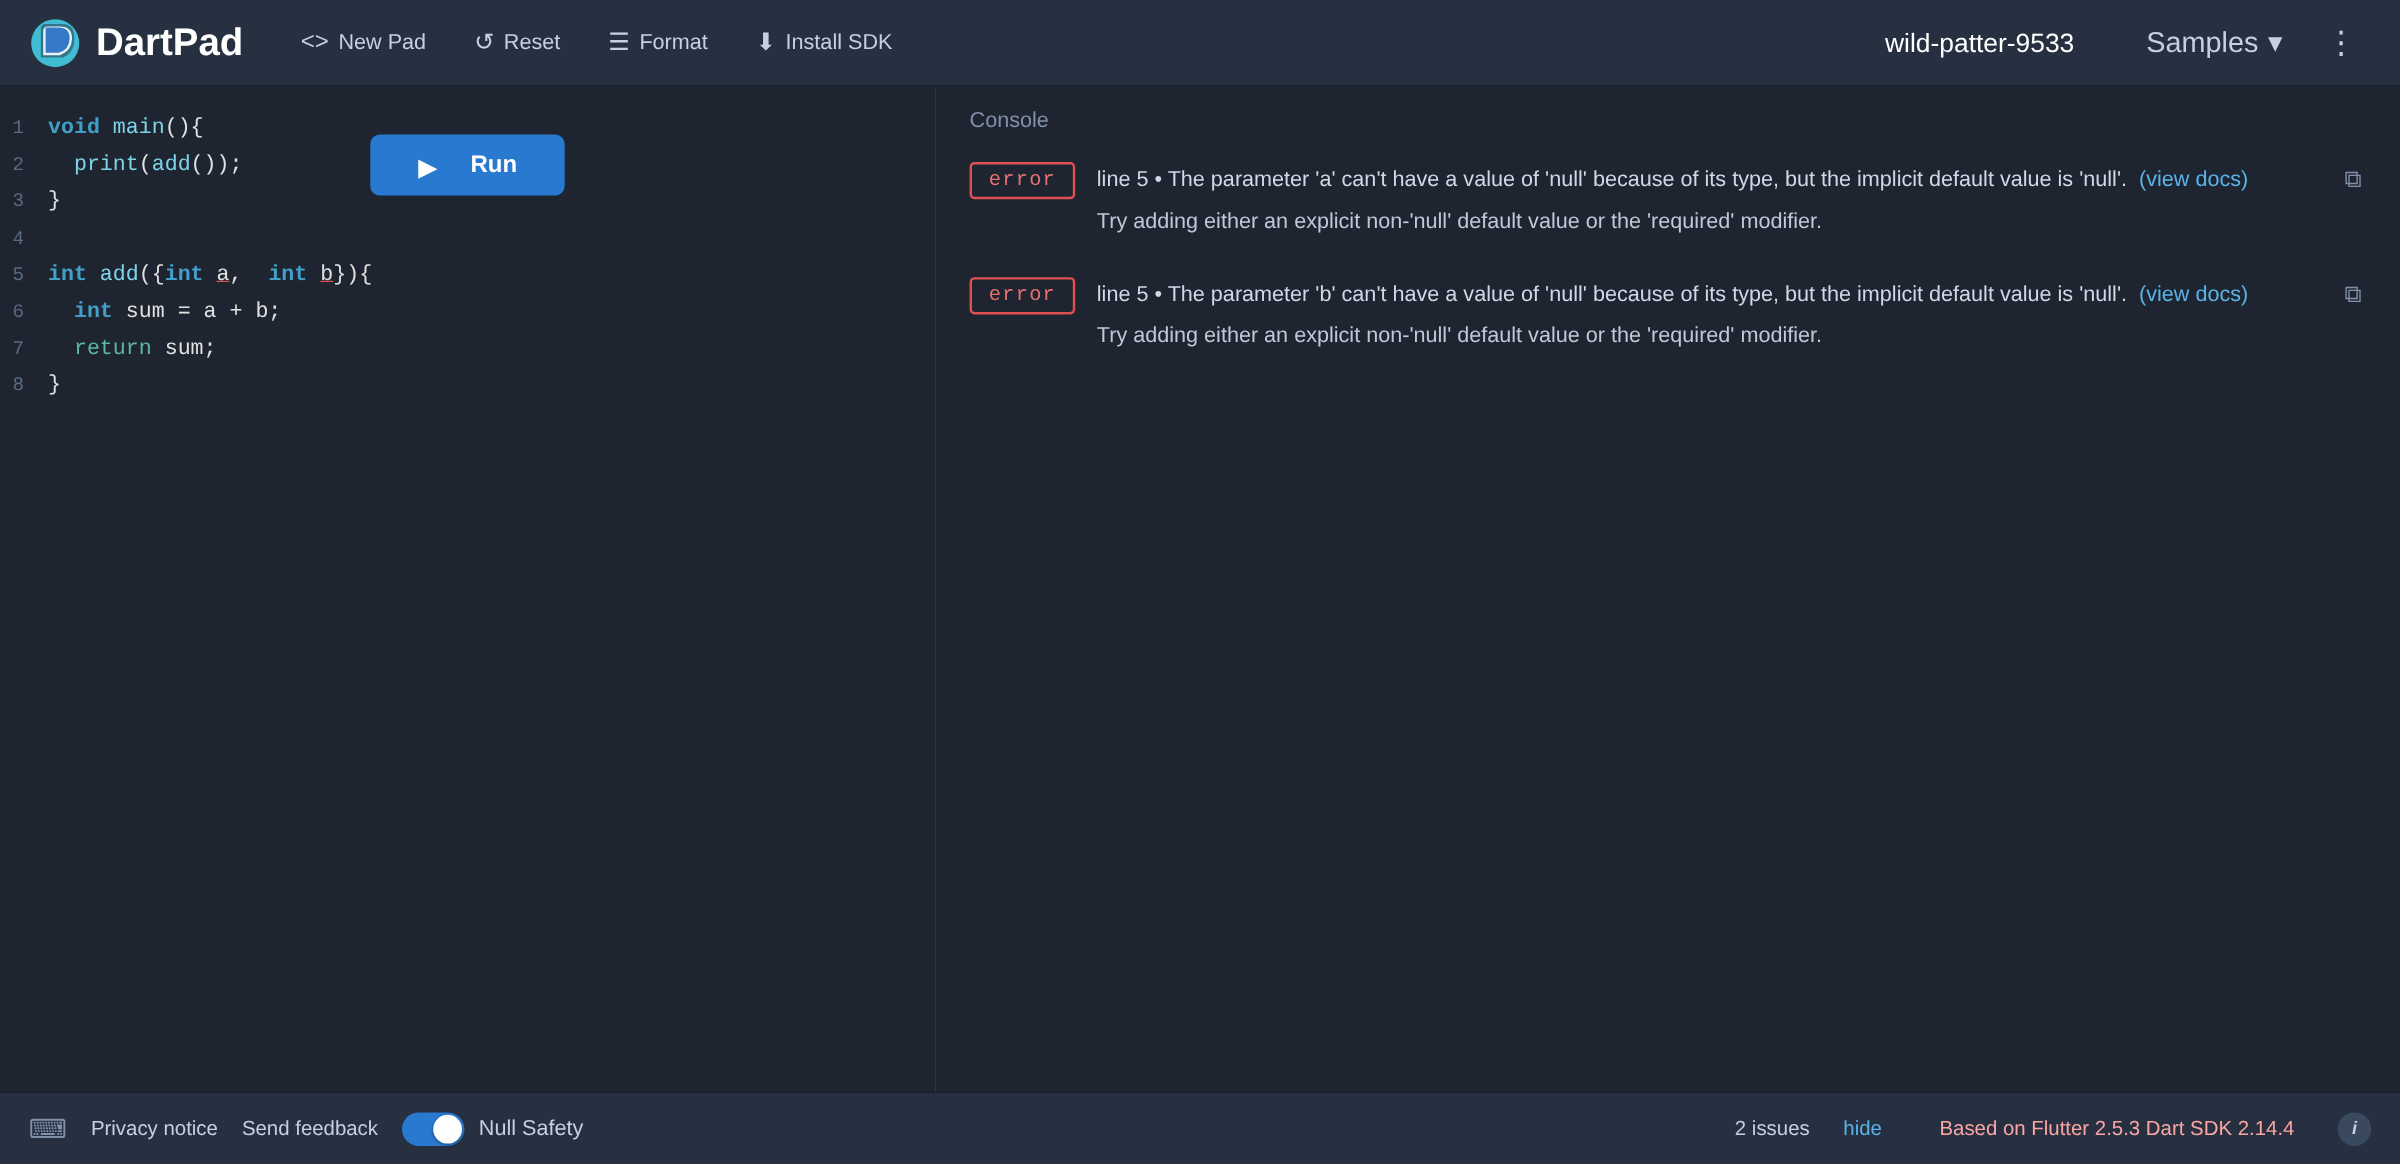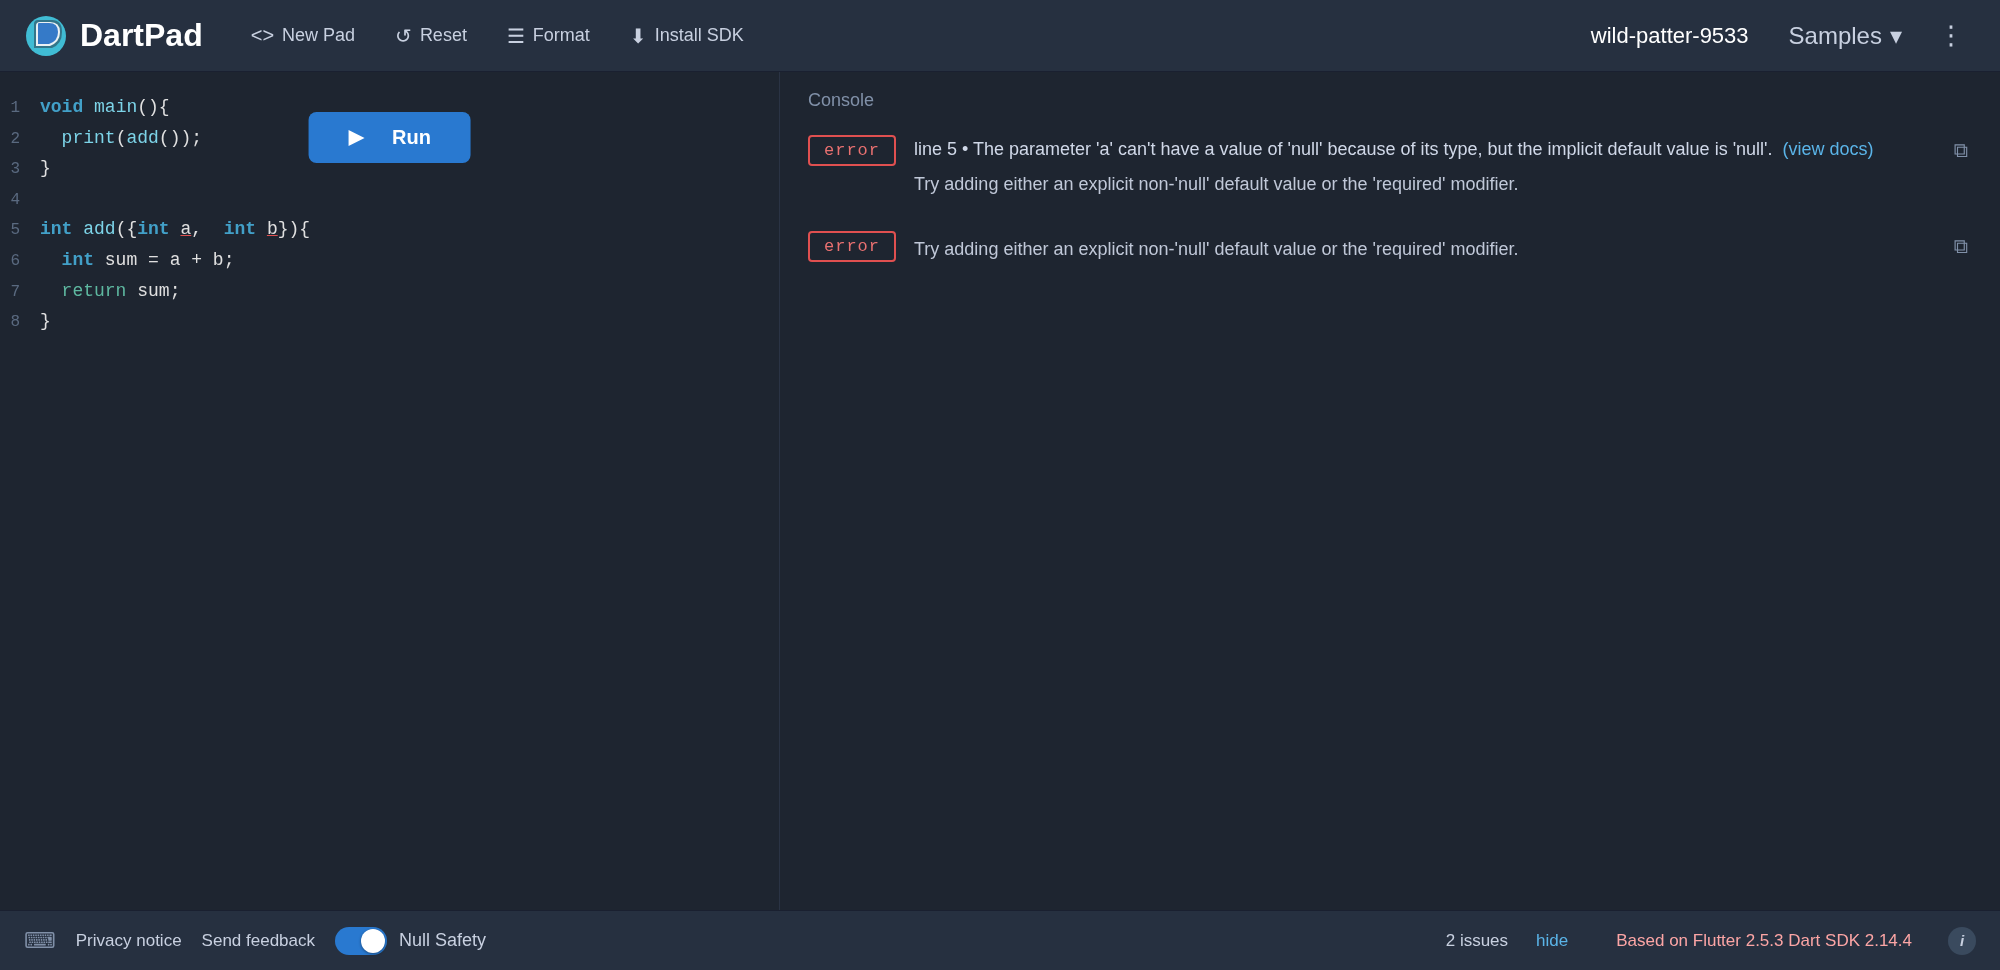--- a/index.html
+++ b/index.html
@@ -57,21 +57,21 @@
       font-size: 20px;
       color: #c8d0e0;
     }
     .header-divider {
       flex: 1;
     }
     .pad-name {
       font-size: 22px;
       font-weight: 500;
       color: #ffffff;
-      margin: 0 16px;
+      margin: 0 36px;
     }
     .samples-btn {
       display: flex;
       align-items: center;
       gap: 8px;
       background: none;
       border: none;
       color: #c8d0e0;
       font-size: 24px;
       cursor: pointer;
@@ -145,21 +145,21 @@
     .run-btn {
       background: #2979d0;
       color: #ffffff;
       border: none;
       border-radius: 8px;
       padding: 14px 40px;
       font-size: 20px;
       font-weight: 600;
       cursor: pointer;
       display: flex;
-      align-items: center;
+      align-items: flex-end;
       gap: 28px;
     }
     .run-icon {
       width: 0;
       height: 0;
       border-style: solid;
       border-width: 8px 0 8px 16px;
       border-color: transparent transparent transparent #ffffff;
       display: inline-block;
     }
@@ -460,20 +460,24 @@
         </div>
         <button class="copy-btn">⧉</button>
       </div>
 
       <div class="error-row-wrapper">
         <div class="error-inner">
           <div class="error-copy-area">
             <span class="error-badge">error</span>
           </div>
           <div class="error-text-area">
+            <div class="error-main-line">
+              line 5 • The parameter 'b' can't have a value of 'null' because of its type, but the implicit default value is 'null'.&nbsp;
+              <a class="view-docs">(view docs)</a>
+            </div>
             <div class="error-hint">
               Try adding either an explicit non-'null' default value or the 'required' modifier.
             </div>
           </div>
         </div>
         <button class="copy-btn">⧉</button>
       </div>
 
     </div>
   </div>

